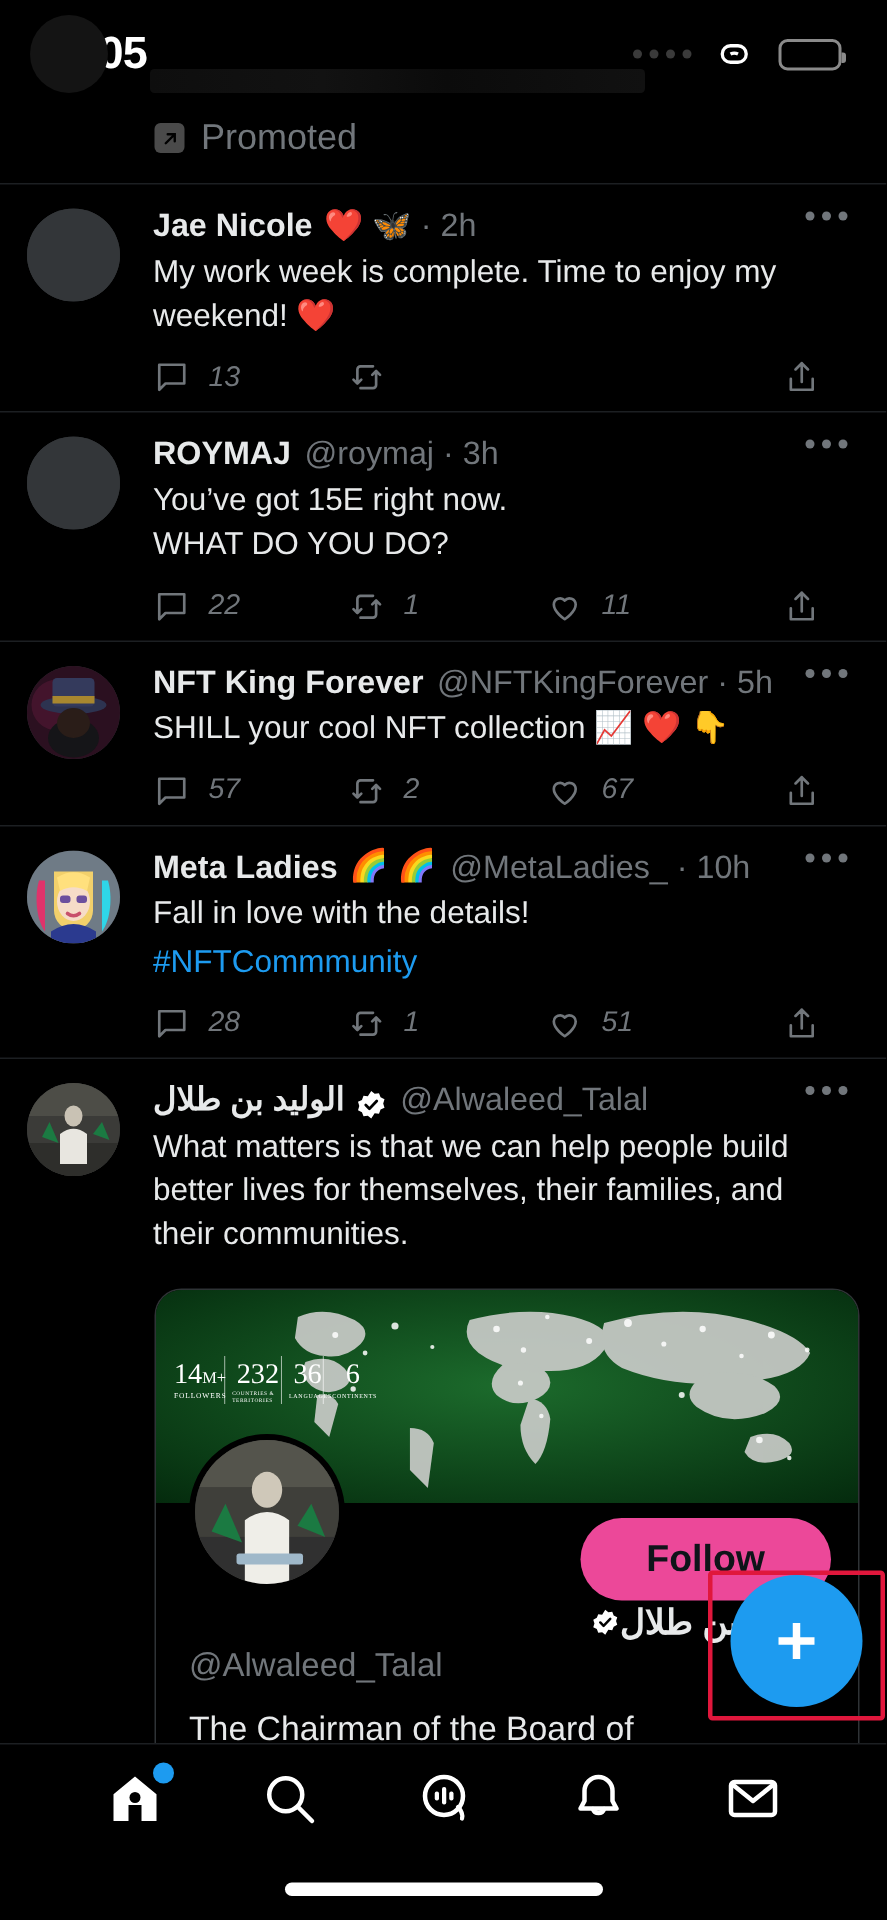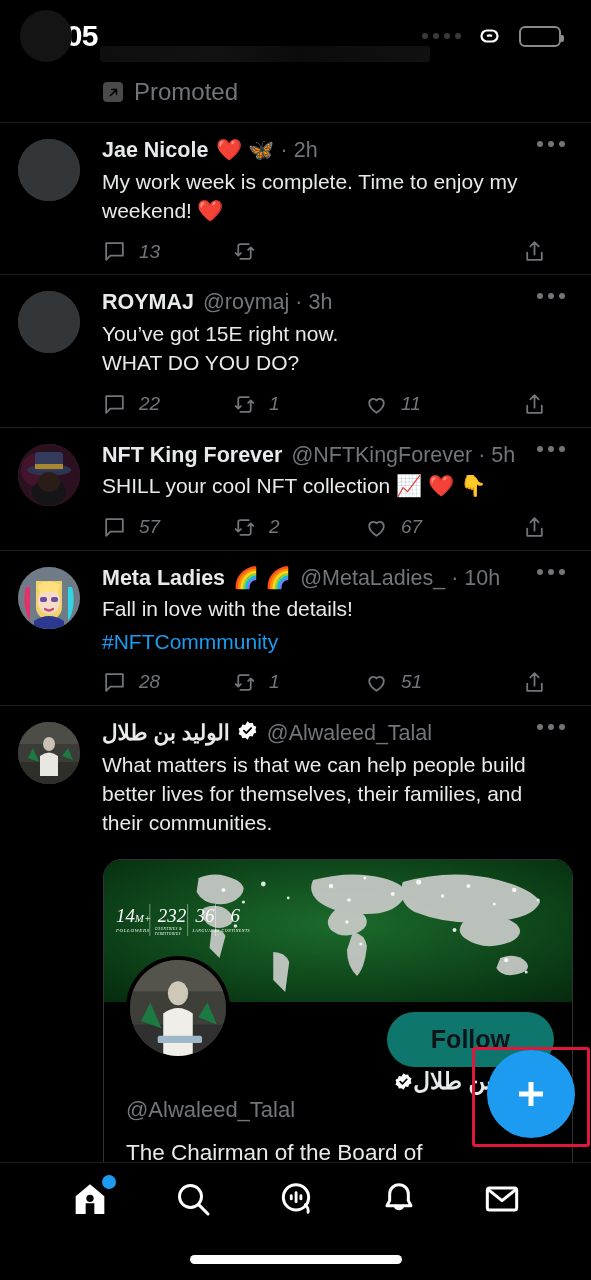--- a/index.html
+++ b/index.html
@@ -76,21 +76,21 @@
   .tweet { display:flex; padding:14px 18px 10px 18px; position:relative; }
   .avatar {
     width:62px; height:62px; border-radius:50%;
     flex:none; margin-right:22px; margin-top:2px;
     overflow:hidden; background:#333639;
   }
   .avatar svg { display:block; width:100%; height:100%; }
   .tw-body { flex:1; min-width:0; padding-right:10px; }
 
   .tw-head {
-    display:flex; align-items:flex-start; flex-wrap:wrap;
+    display:flex; align-items:flex-end; flex-wrap:wrap;
     font-size:21.5px; line-height:1.25;
   }
   .tw-name { font-weight:700; color:#e7e9ea; white-space:nowrap; }
   .tw-emoji { margin-left:8px; font-size:21px; }
   .tw-handle { color:#71767b; margin-left:9px; white-space:nowrap; }
   .tw-sep { color:#71767b; margin:0 6px; }
   .tw-time { color:#71767b; }
   .verified { margin-left:7px; display:inline-flex; }
   .verified svg { width:21px; height:21px; display:block; }
 
@@ -116,33 +116,33 @@
   .act.like  { width:130px; }
   .act.share { margin-left:auto; }
 
   
   .profile-card {
     margin:12px 18px 0 103px;
     border:1px solid #2f3336; border-radius:18px;
     overflow:hidden; background:#000;
     position:relative;
   }
-  .banner { position:relative; height:142px; overflow:hidden; background:#0a2a10;font-style:italic; }
+  .banner { position:relative; height:142px; overflow:hidden; background:#0a2a10; }
   .banner svg { display:block; width:100%; height:100%; }
   .card-avatar {
     position:absolute; left:22px; top:96px;
     width:104px; height:104px; border-radius:50%;
     border:4px solid #000; overflow:hidden; background:#2a2a2a;
     z-index:3;
   }
   .card-avatar svg { width:100%; height:100%; display:block; }
   .card-top { position:relative; height:62px; }
   .follow-btn {
     position:absolute; right:18px; top:10px;
-    background:#0f766e; color:#0f1419;
+    background:#ec4899; color:#0f1419;
     font-size:25px; font-weight:700;
     border:none; border-radius:999px;
     padding:13px 44px; cursor:pointer;
   }
   .card-info { padding:4px 22px 0 22px; }
   .card-name {
     font-size:23px; font-weight:700; color:#e7e9ea;
     display:flex; align-items:center; direction:rtl; justify-content:flex-start;
   }
   .card-name .verified svg { width:19px; height:19px; }

